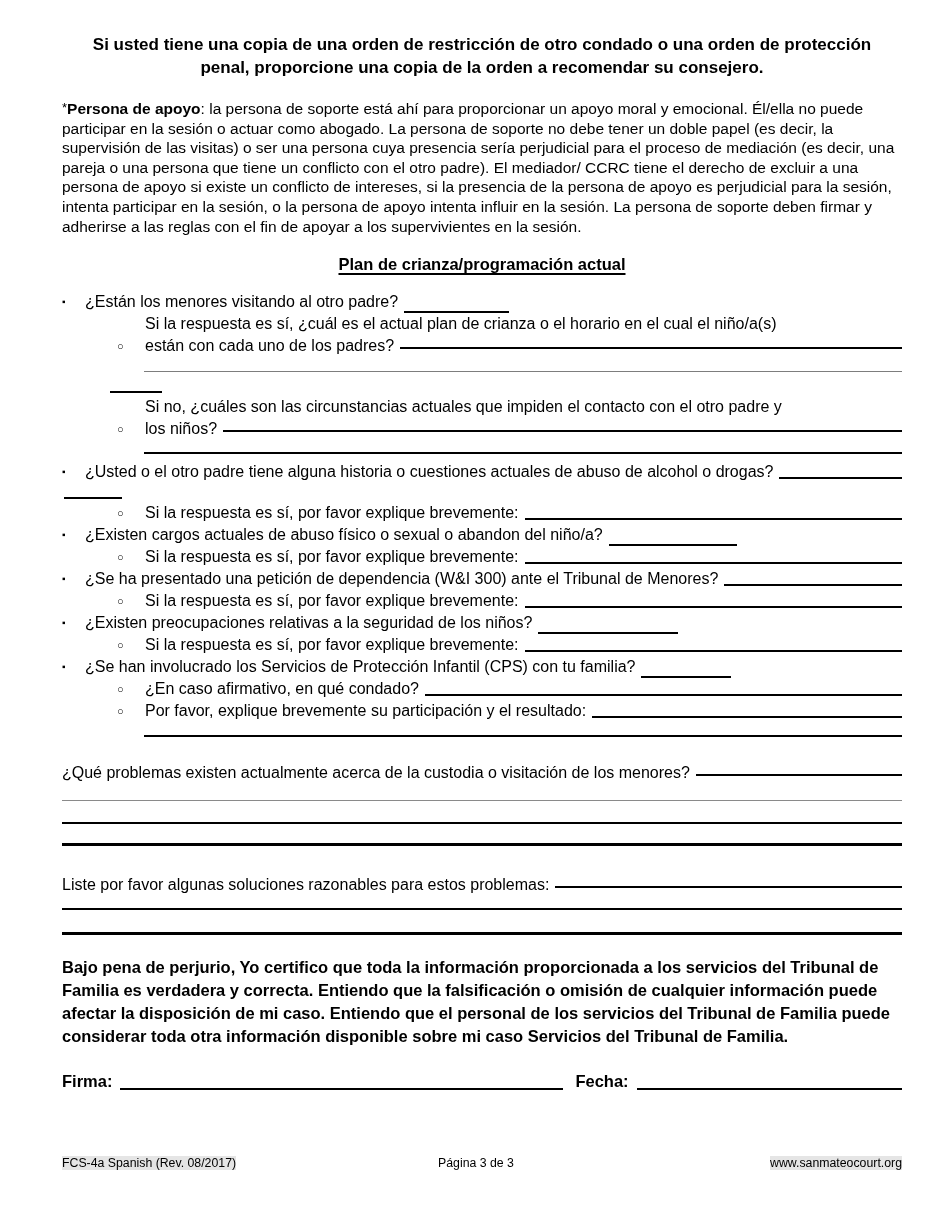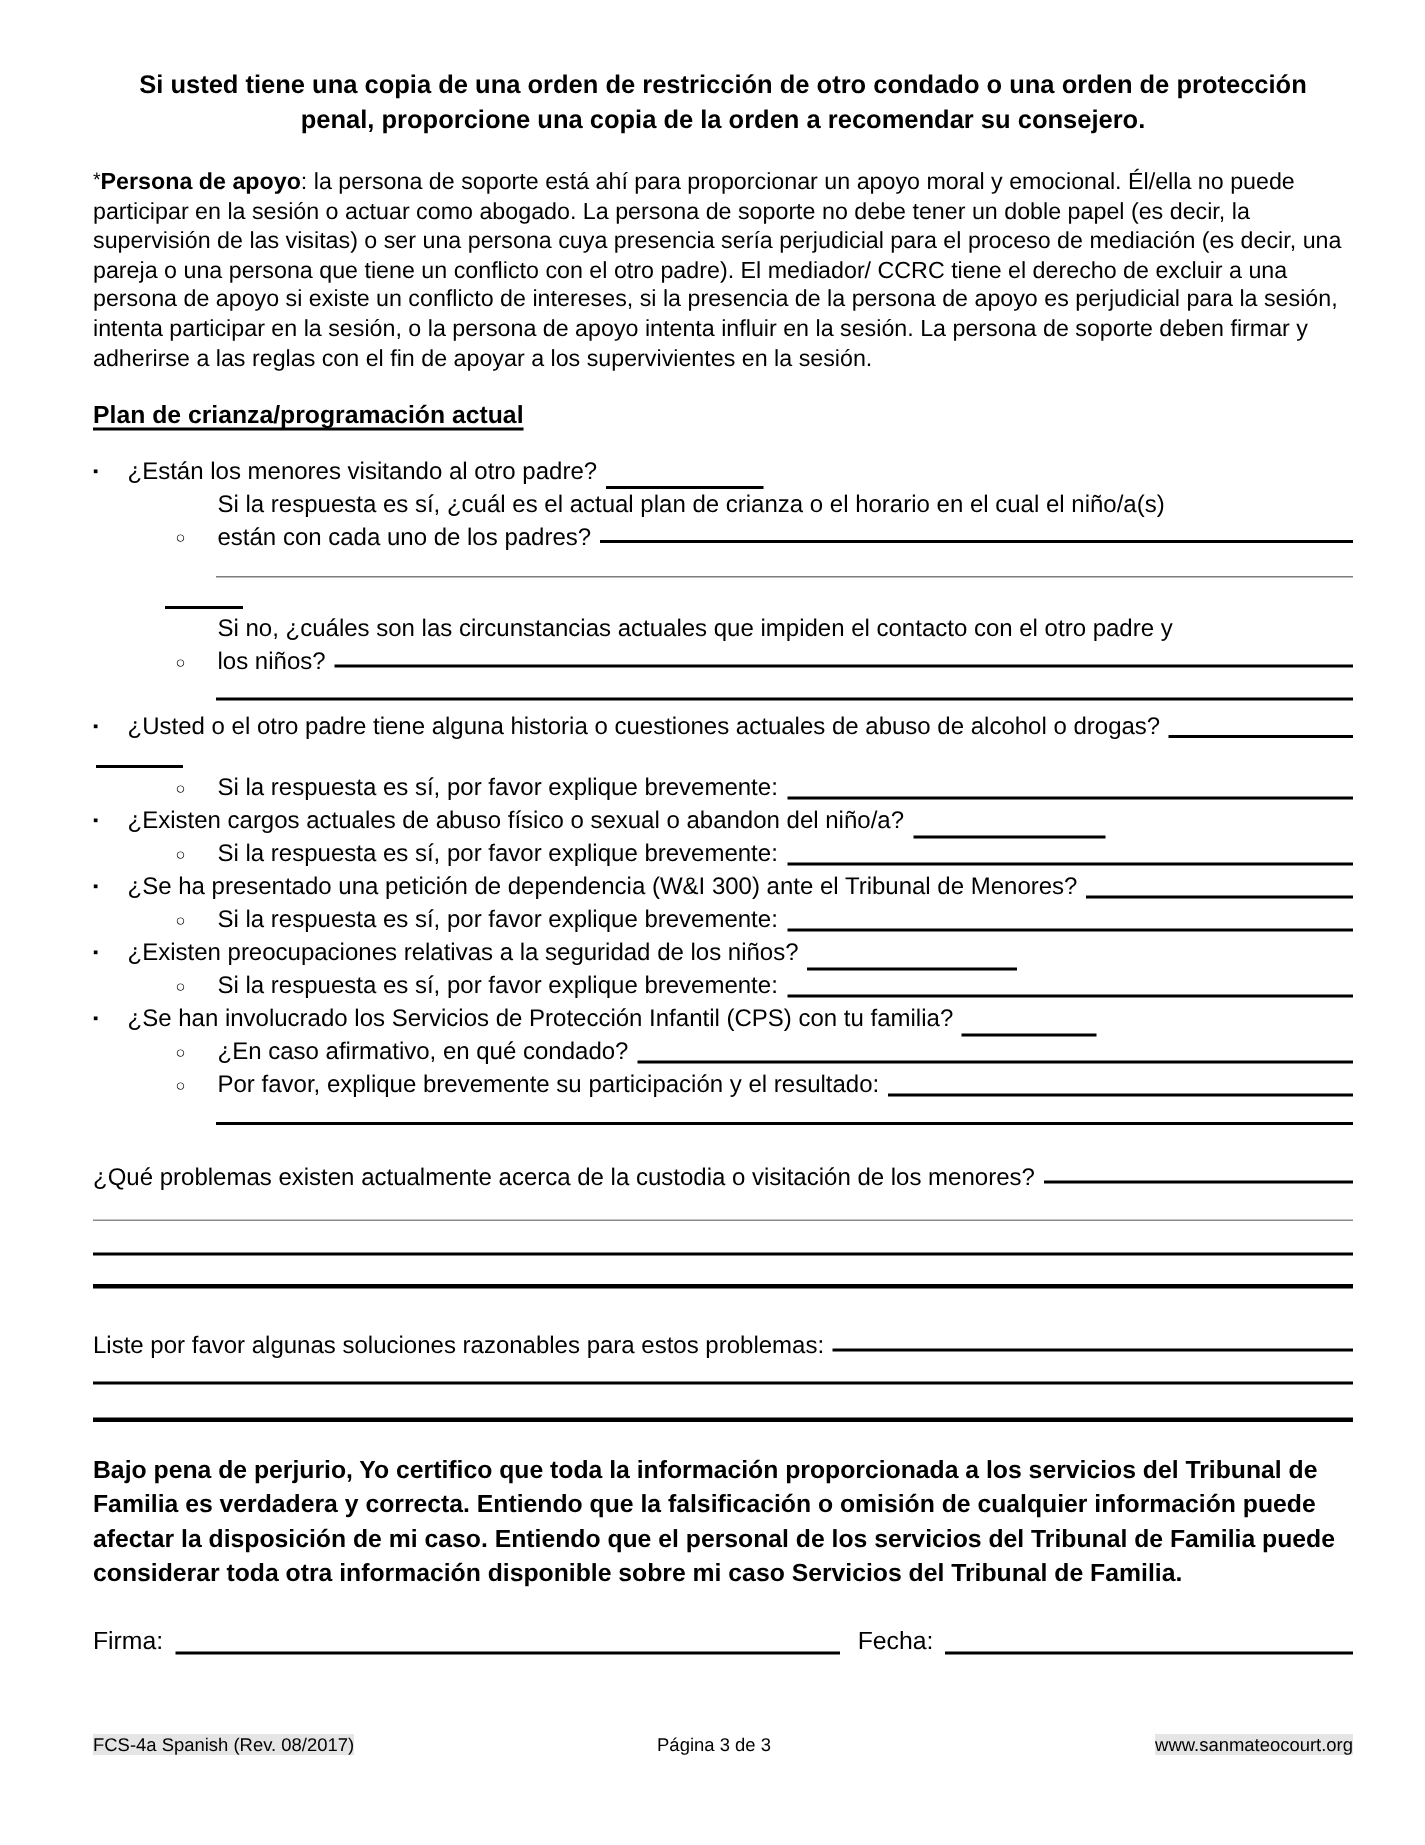--- a/index.html
+++ b/index.html
@@ -1,24 +1,24 @@
 <!DOCTYPE html>
 <html lang="es"><head>
 <meta charset="utf-8">
 <style>
   * { margin:0; padding:0; box-sizing:border-box; }
   html,body { background:#ffffff; }
   body { width:950px; height:1230px; overflow:hidden;
          font-family:"Liberation Sans","DejaVu Sans",sans-serif; color:#000; }
-  .page { position:relative; width:950px; height:1230px; padding:42px 48px 0 62px; }
+  .page { position:relative; width:950px; height:1230px; padding:30px 48px 0 62px; }
 
   
   .notice { margin:3px 28px 0 28px; text-align:center; font-weight:bold;
             font-size:17px; line-height:23px; }
-  .section-title { margin-top:17px; text-align:left; font-weight:bold;
+  .section-title { margin-top:17px; text-align:center; font-weight:bold;
                    font-size:16.5px; line-height:22px; }
   .section-title span { text-decoration:underline; text-decoration-thickness:2px; text-underline-offset:3px; }
 
   
   .support-para { margin-top:19px; font-size:15.5px; line-height:19.6px; }
   .support-para .term { font-weight:bold; }
   .asterisk { font-size:13px; vertical-align:2px; }
 
   
   .qlist { margin-top:16px; font-size:16px; line-height:22px; }
@@ -44,21 +44,21 @@
   .open-q { margin-top:25px; font-size:16px; line-height:22px; }
   .rule { height:0; border-bottom:2px solid #000; }
   .rule.light { border-bottom:1px solid #8a8a8a; }
   .rule.thick { border-bottom:3px solid #000; }
 
   
   .cert { margin-top:21px; font-weight:bold; font-size:16.5px; line-height:23px; }
 
   
   .sig-row { margin-top:22px; display:flex; align-items:flex-end;
-             font-weight:normal; font-size:16.5px; line-height:22px; }
+             font-weight:bold; font-size:16.5px; line-height:22px; }
   .sig-label { flex:none; }
   .sig-blank1 { flex:none; width:443px; border-bottom:2px solid #000; height:14px;
                 margin-left:8px; margin-bottom:2px; }
   .sig-label2 { flex:none; margin-left:12px; }
   .sig-blank2 { flex:1; border-bottom:2px solid #000; height:14px;
                 margin-left:8px; margin-bottom:2px; }
 
   
   .footer { position:absolute; left:62px; right:48px; bottom:60px;
             display:flex; justify-content:space-between; font-size:12.3px; }

